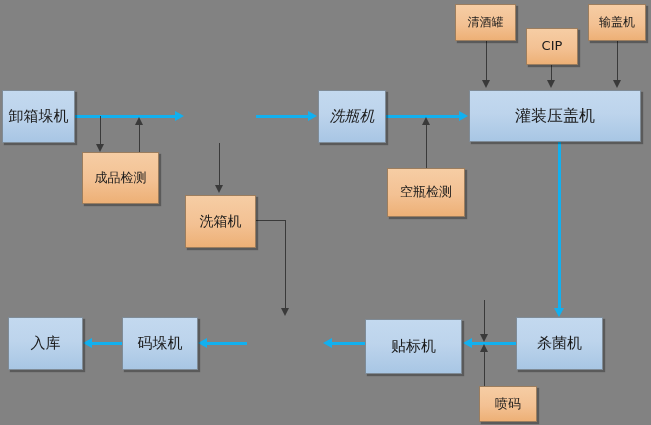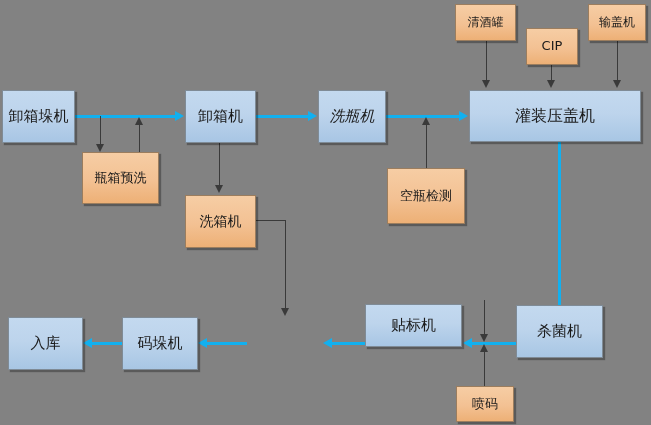--- a/index.html
+++ b/index.html
@@ -101,28 +101,27 @@
   <div class="edge v-gray" style="left:617px;top:41px;height:41px;"></div>
   <div class="arrow ar-down-gray" style="left:613px;top:80px;"></div>
 
   <div class="edge v-gray" style="left:484px;top:300px;height:36px;"></div>
   <div class="arrow ar-down-gray" style="left:480px;top:334px;"></div>
 
   <div class="edge v-gray" style="left:484px;top:350px;height:36px;"></div>
   <div class="arrow ar-up-gray" style="left:480px;top:344px;"></div>
 
   <div class="node blue" style="left:2px;top:90px;width:73px;height:53px;font-size:15px;">卸箱垛机</div>
-  <div class="node orange" style="left:82px;top:152px;width:77px;height:52px;font-size:13px;">瓶箱预洗</div>
-  <div class="node blue" style="left:185px;top:90px;width:71px;height:53px;font-size:15px;">卸箱机</div>
+  <div class="node orange" style="left:82px;top:152px;width:77px;height:52px;font-size:13px;">成品检测</div>
   <div class="node orange" style="left:185px;top:195px;width:71px;height:53px;font-size:14px;">洗箱机</div>
   <div class="node blue" style="left:318px;top:90px;width:68px;height:53px;font-size:15px;font-style:italic;">洗瓶机</div>
-  <div class="node orange" style="left:387px;top:168px;width:78px;height:56px;font-size:13px;">空瓶检测</div>
+  <div class="node orange" style="left:387px;top:168px;width:78px;height:49px;font-size:13px;">空瓶检测</div>
   <div class="node orange" style="left:455px;top:4px;width:61px;height:37px;font-size:12px;">清酒罐</div>
   <div class="node orange" style="left:526px;top:4px;width:52px;height:37px;font-size:13px;margin-top:24px;">CIP</div>
   <div class="node orange" style="left:588px;top:4px;width:58px;height:37px;font-size:12px;">输盖机</div>
   <div class="node blue" style="left:469px;top:90px;width:172px;height:52px;font-size:16px;">灌装压盖机</div>
-  <div class="node blue" style="left:516px;top:305px;width:87px;height:53px;font-size:15px;">杀菌机</div>
-  <div class="node orange" style="left:456px;top:386px;width:58px;height:36px;font-size:13px;">喷码</div>
-  <div class="node blue" style="left:365px;top:304px;width:97px;height:43px;font-size:15px;">贴标机</div>
+  <div class="node blue" style="left:516px;top:317px;width:87px;height:53px;font-size:15px;">杀菌机</div>
+  <div class="node orange" style="left:479px;top:386px;width:58px;height:36px;font-size:13px;">喷码</div>
+  <div class="node blue" style="left:365px;top:319px;width:97px;height:55px;font-size:15px;">贴标机</div>
   <div class="node blue" style="left:8px;top:317px;width:75px;height:53px;font-size:15px;">入库</div>
   <div class="node blue" style="left:122px;top:317px;width:76px;height:53px;font-size:15px;">码垛机</div>
 
 </div>
 
 </body></html>

